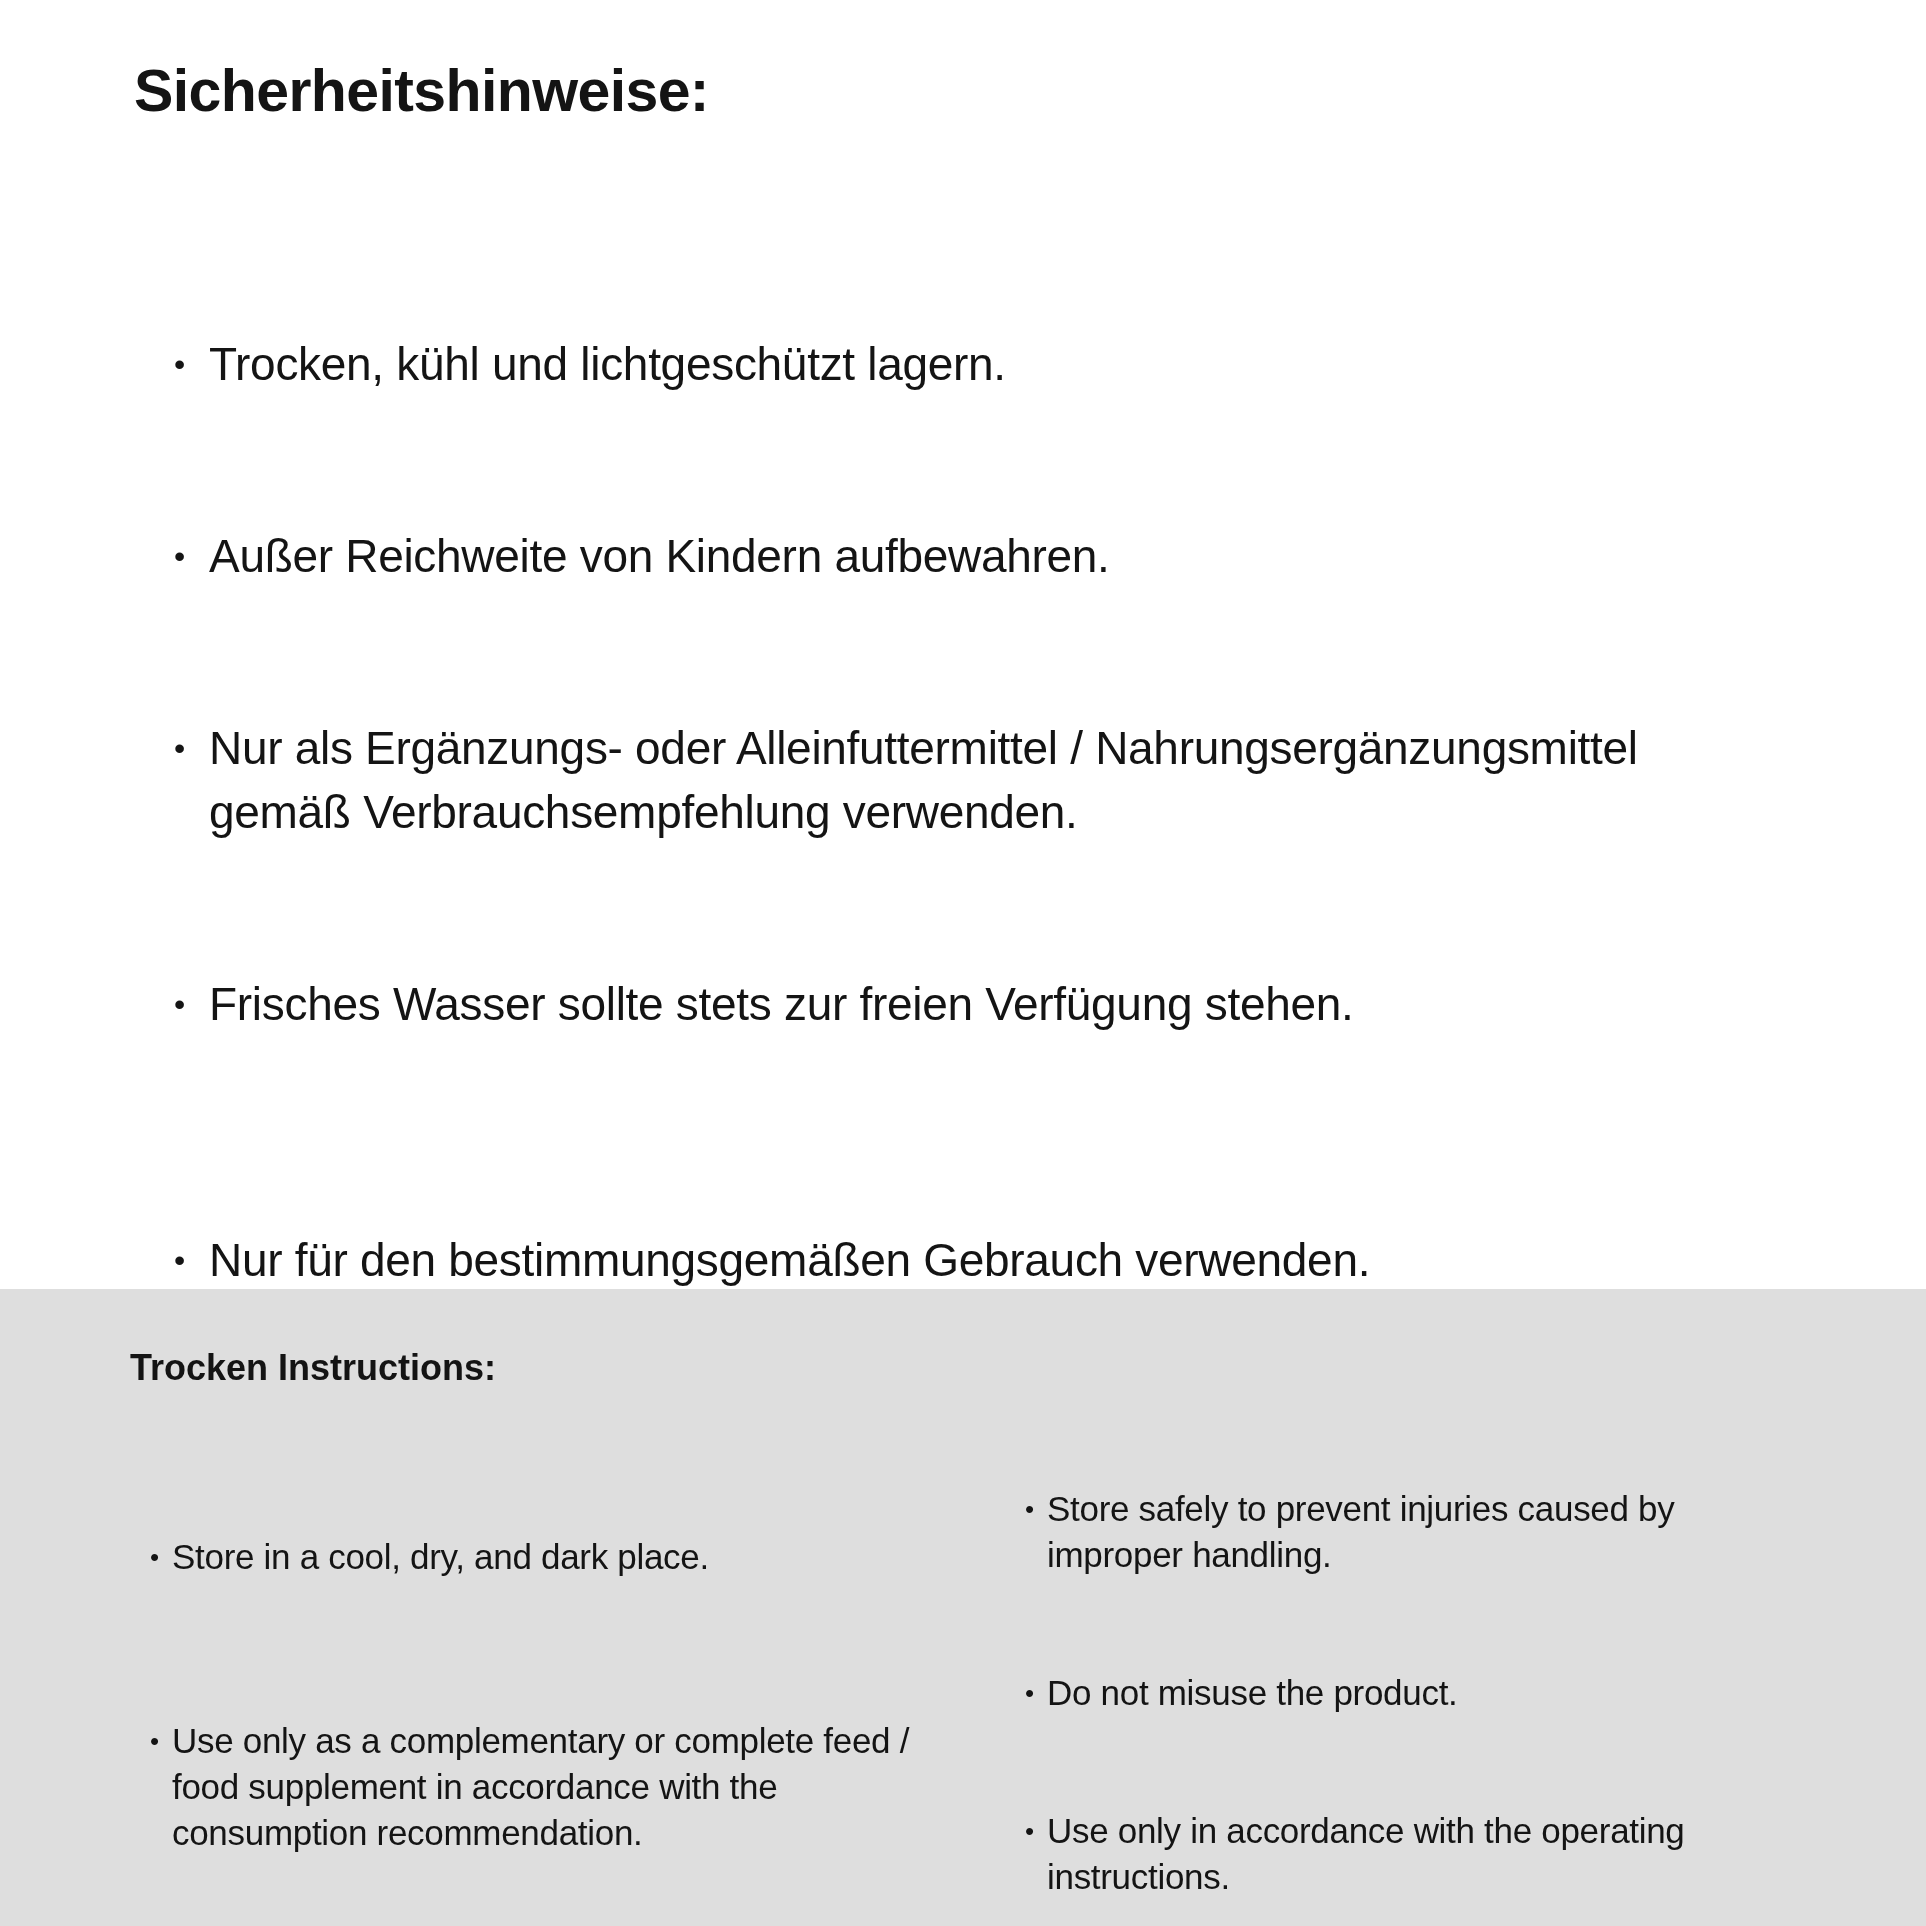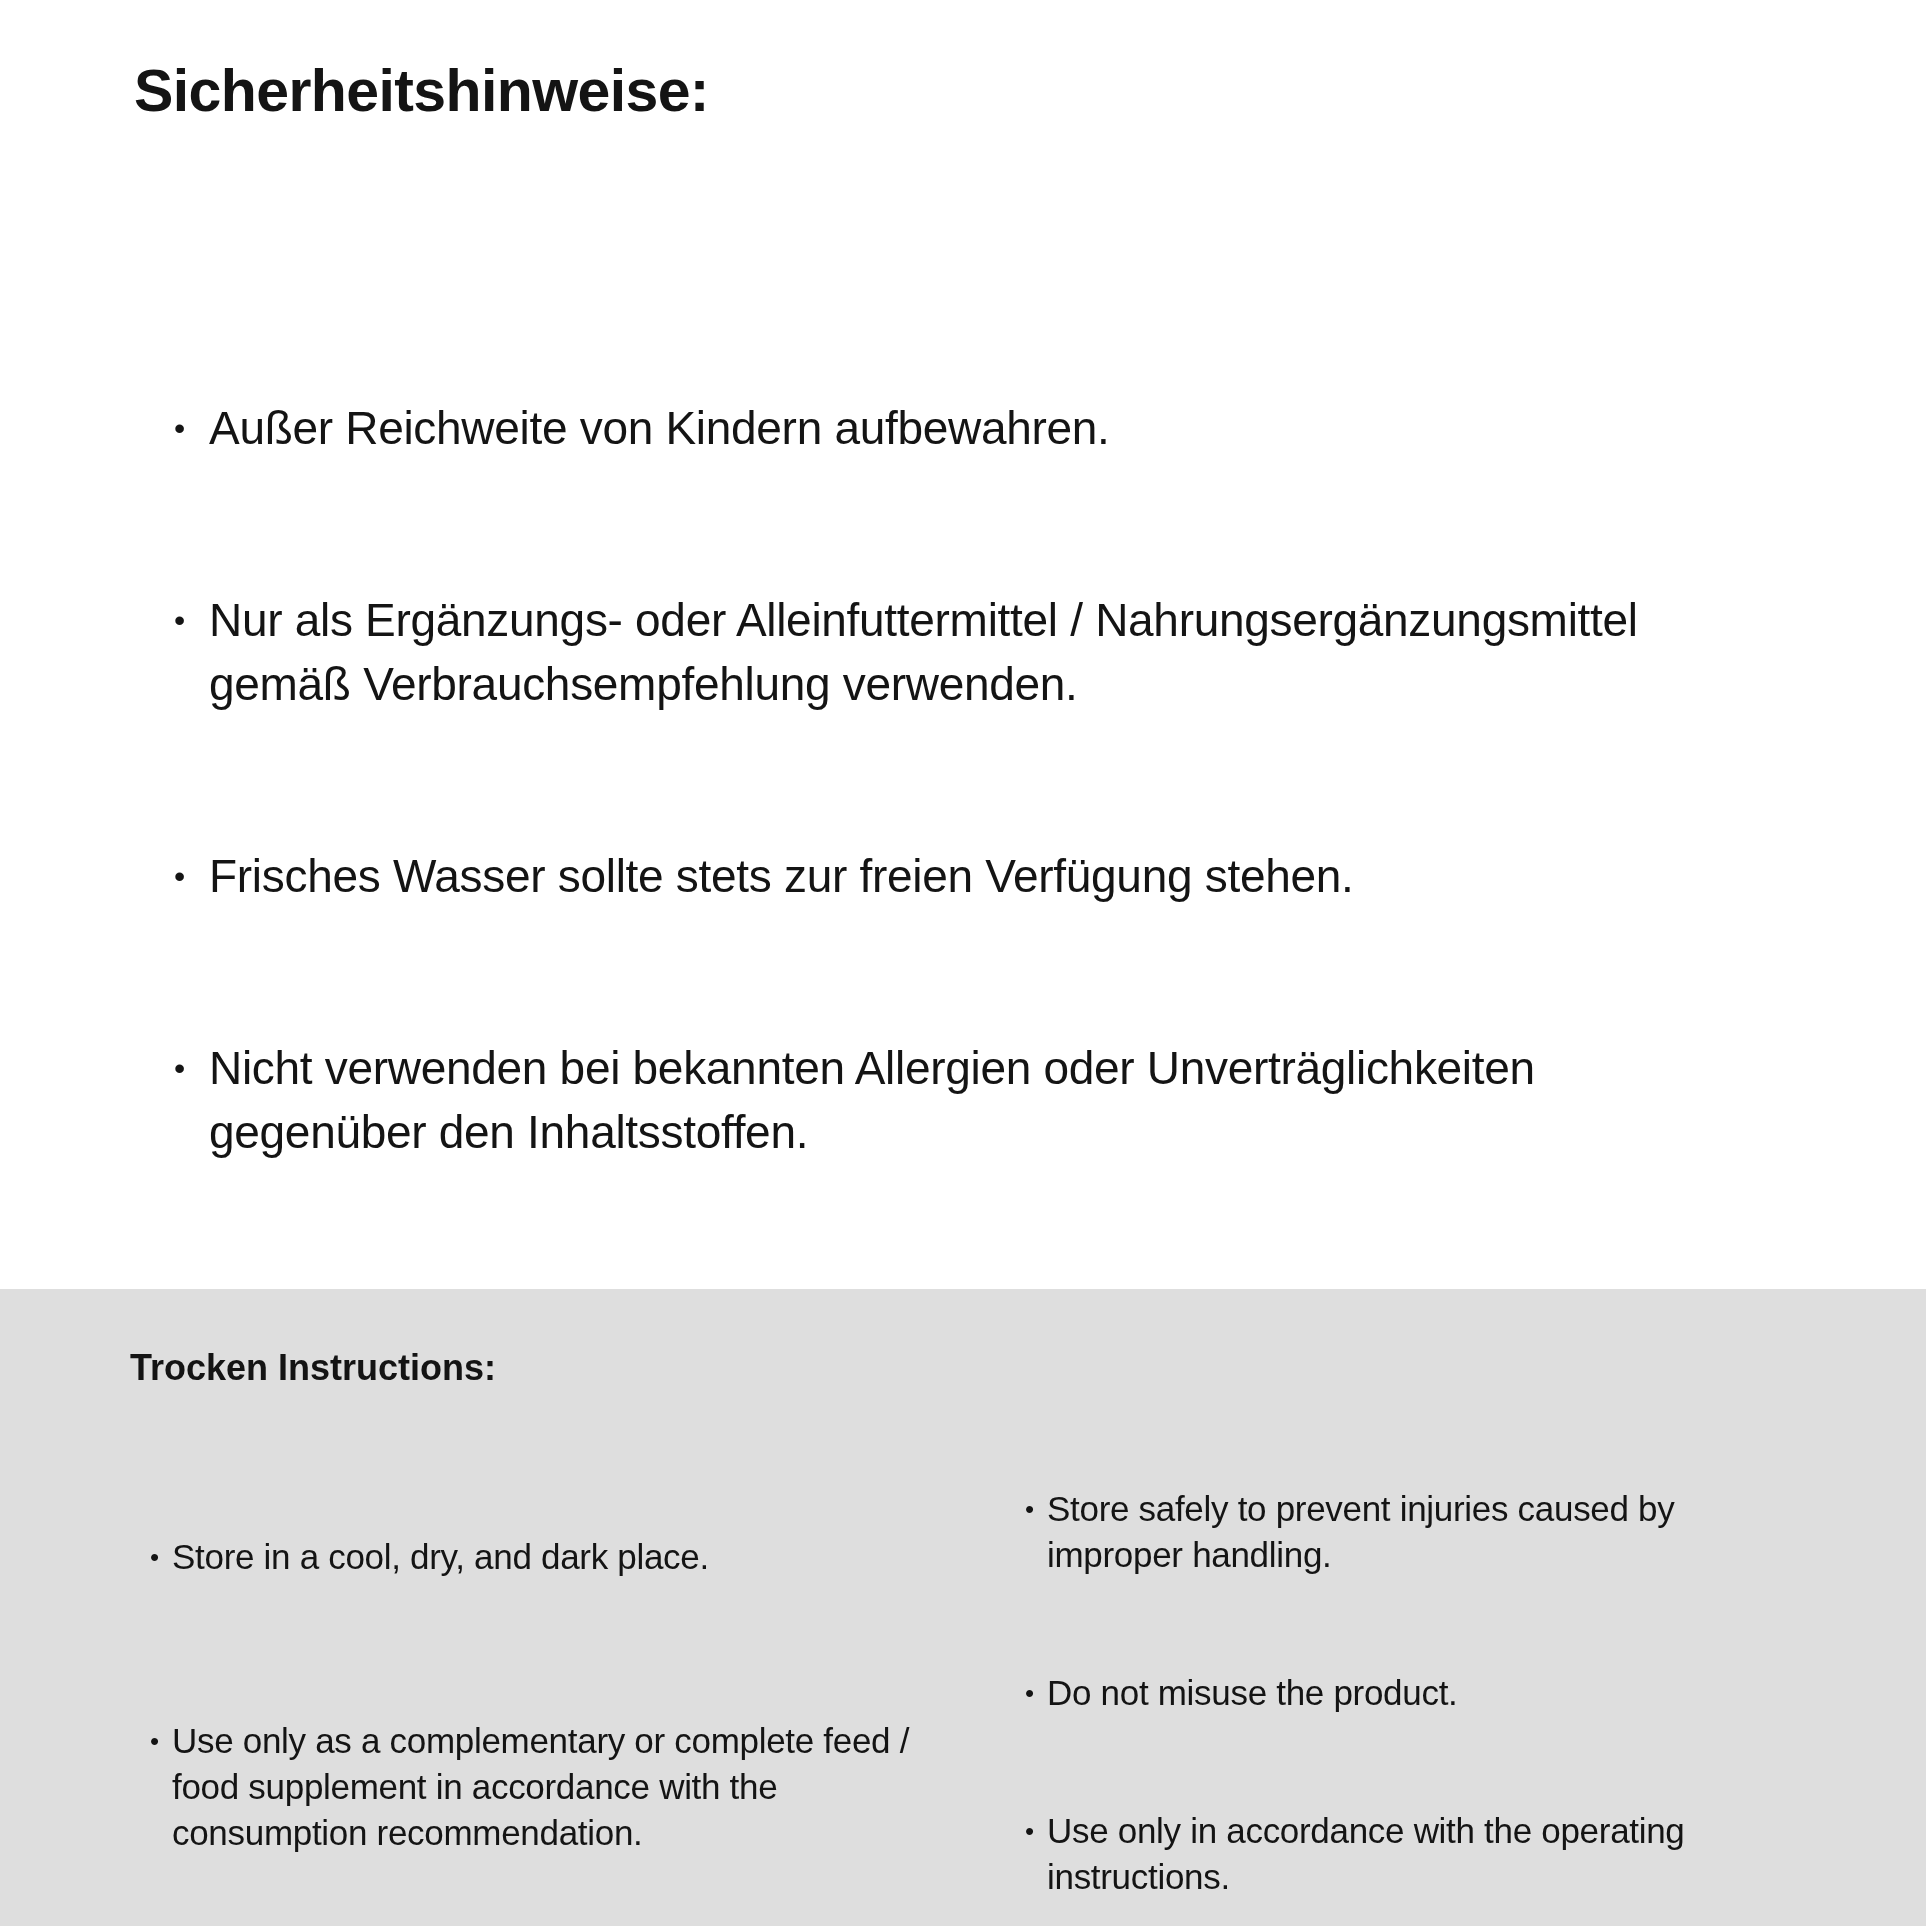--- a/index.html
+++ b/index.html
@@ -114,30 +114,29 @@
 </head>
 <body>
 
 <div class="page">
 
   <div class="de-title">Sicherheitshinweise:</div>
 
   <ul class="de-list">
     
   
+      <li>Trocken, kühl und lichtgeschützt lagern.</li>
     
       <li>Außer Reichweite von Kindern aufbewahren.</li>
     
       <li>Nur als Ergänzungs- oder Alleinfuttermittel / Nahrungsergänzungsmittel
 gemäß Verbrauchsempfehlung verwenden.</li>
     
       <li>Frisches Wasser sollte stets zur freien Verfügung stehen.</li>
     
-      <li>Nicht verwenden bei bekannten Allergien oder Unverträglichkeiten
-gegenüber den Inhaltsstoffen.</li>
     
       <li>Nur für den bestimmungsgemäßen Gebrauch verwenden.</li>
     
       <li>Beschädigte oder stark abgenutzte Produkte nicht weiterverwenden.</li>
     
       <li>Sicher lagern, um Verletzungen durch unsachgemäße Handhabung
 zu vermeiden.</li>
     
       
     

